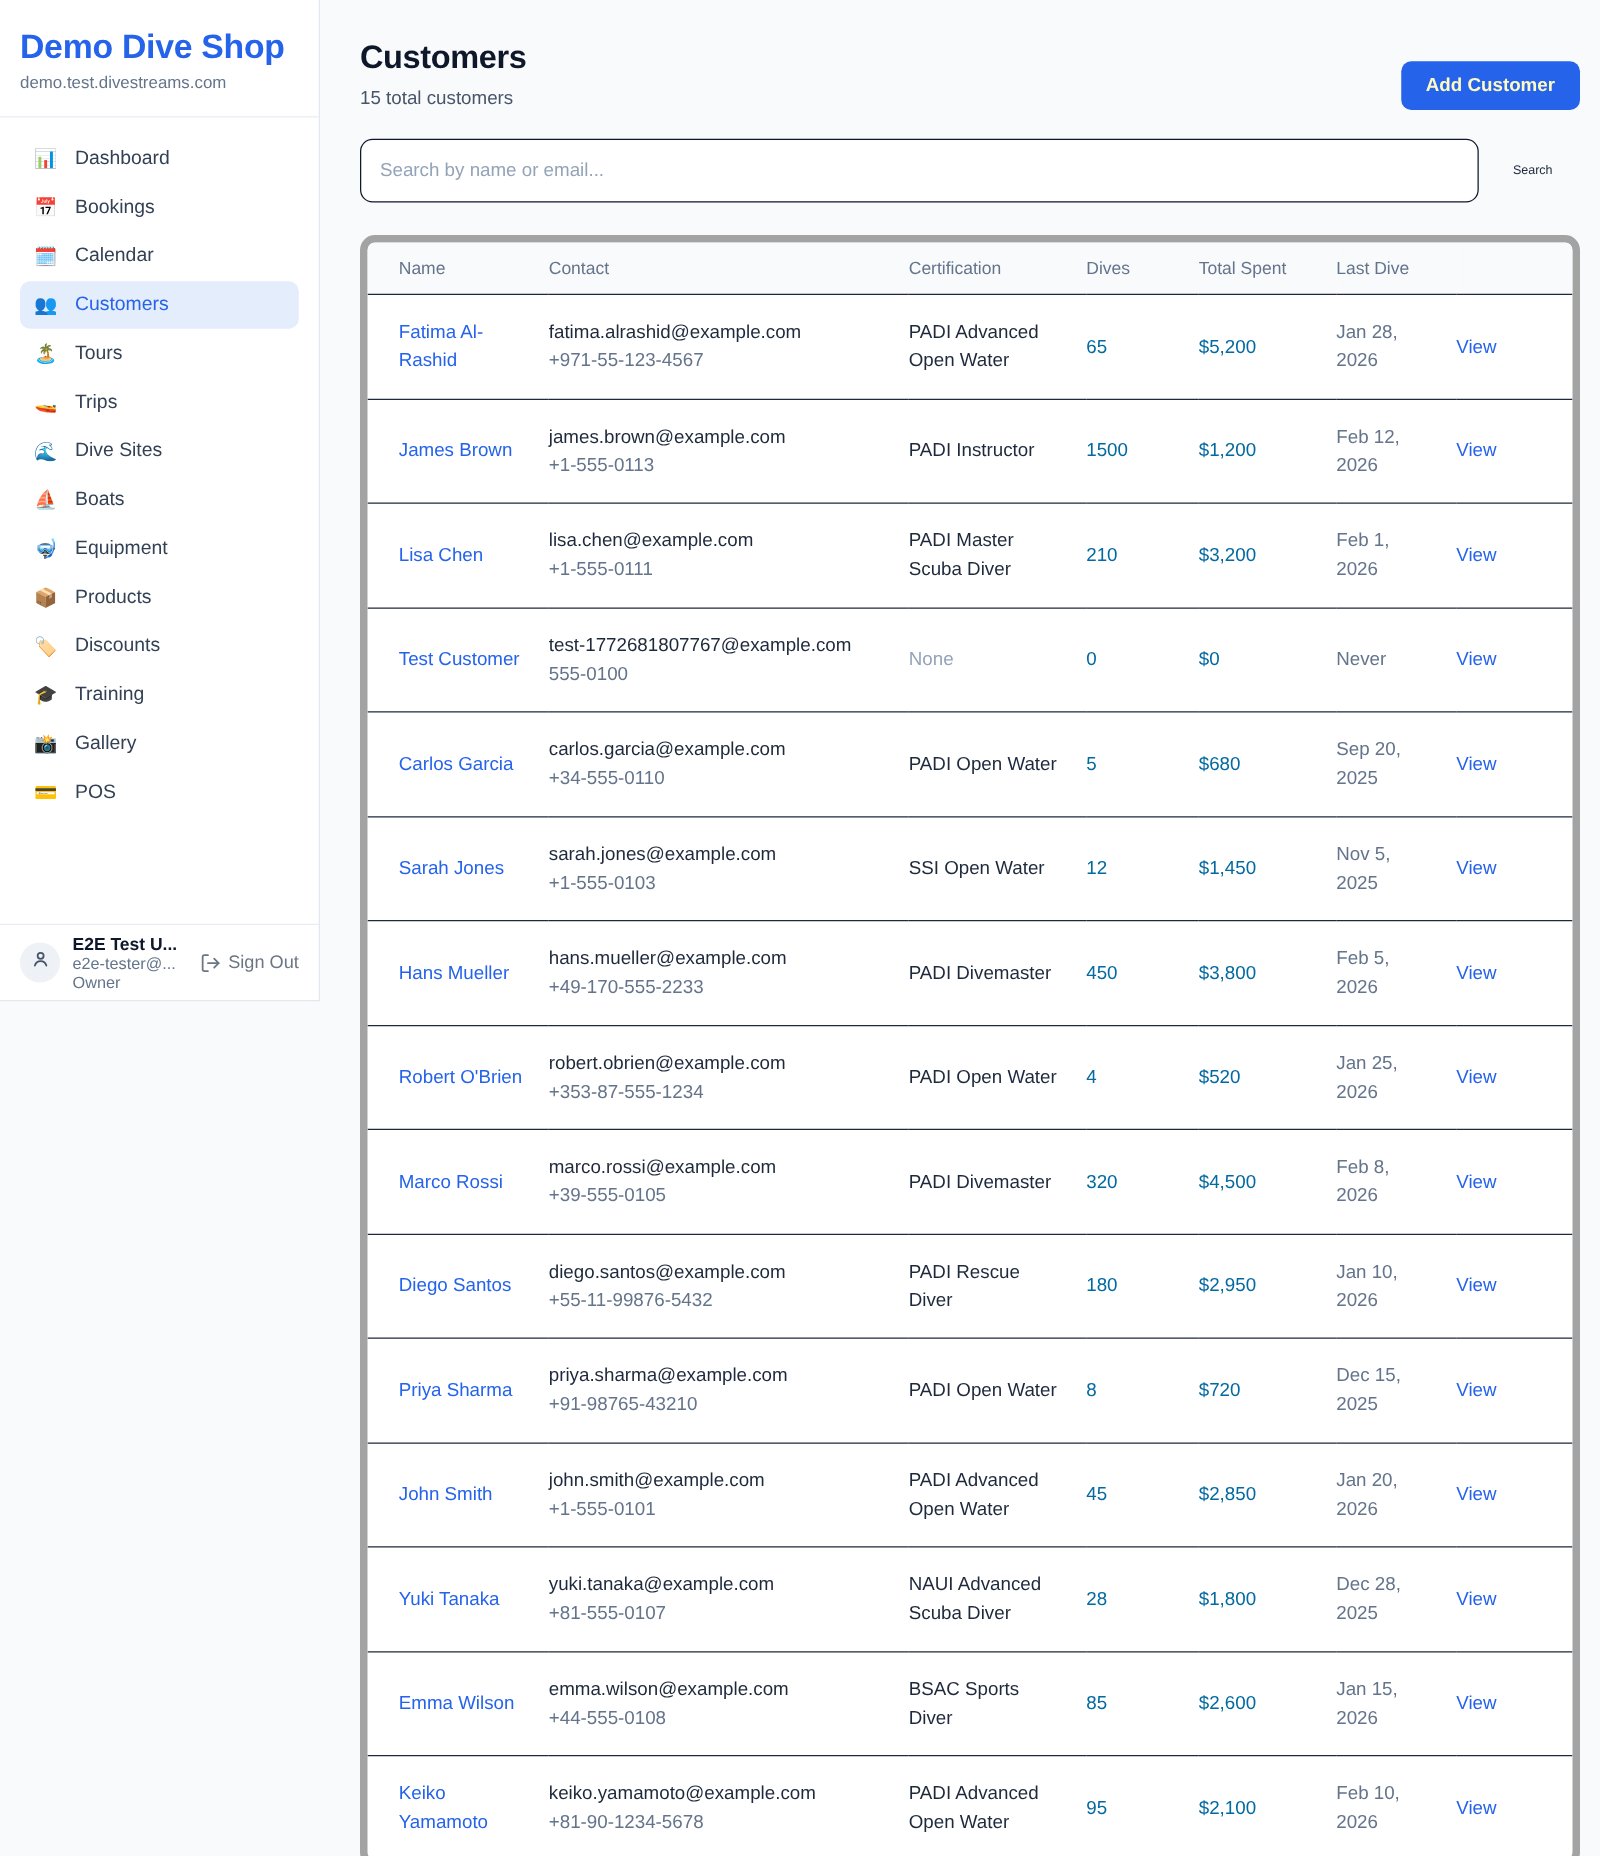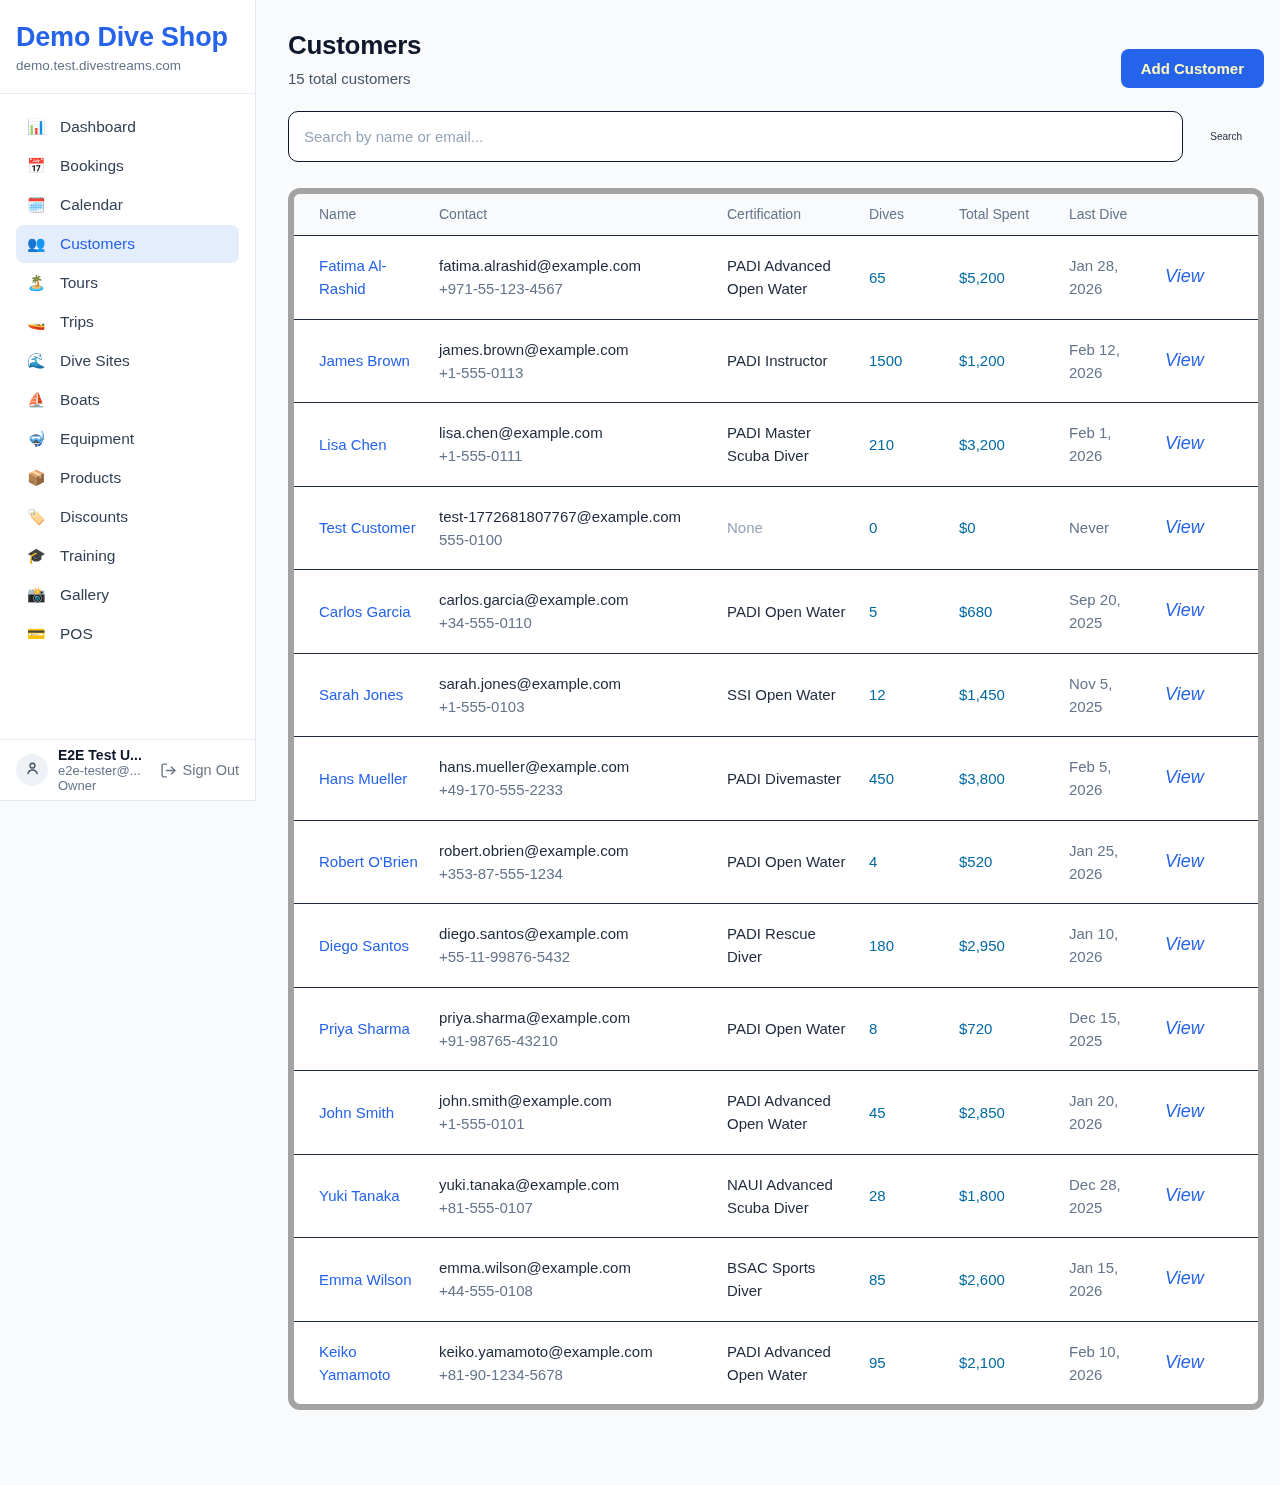--- a/index.html
+++ b/index.html
@@ -57,21 +57,21 @@
   tbody td { padding: 18px 16px 18px 0; font-size: 15px; line-height: 1.55; vertical-align: middle;
              border-bottom: 1px solid #1e293b; }
   tbody tr:last-child td { border-bottom: none; }
   .cell-name a { color: #2563eb; font-weight: 500; text-decoration: none; }
   .cell-email { color: #1e293b; word-wrap: break-word; }
   .cell-phone { color: #64748b; }
   .cell-cert { color: #1e293b; }
   .cell-cert.muted { color: #94a3b8; }
   .cell-dives, .cell-spent { color: #0369a1; }
   .cell-last { color: #64748b; }
-  .view-link { color: #2563eb; text-decoration: none; font-size: 18px; font-style: italic; }
+  .view-link { color: #2563eb; text-decoration: none; font-size: 15px; }
 </style>
 </head>
 <body>
 
 <div class="app">
 
   <aside class="sidebar">
     <div class="sidebar-header">
       <div class="shop-name">Demo Dive Shop</div>
       <div class="shop-domain">demo.test.divestreams.com</div>
@@ -288,20 +288,32 @@
                 <div class="cell-email">robert.obrien@example.com</div>
                 <div class="cell-phone">+353-87-555-1234</div>
               </td>
               <td class="cell-cert">PADI Open Water</td>
               <td class="cell-dives">4</td>
               <td class="cell-spent">$520</td>
               <td class="cell-last">Jan 25, 2026</td>
               <td class="cell-view"><a class="view-link" href="#">View</a></td>
             </tr>
             <tr>
+              <td class="cell-name"><a href="#">Marco Rossi</a></td>
+              <td class="cell-contact">
+                <div class="cell-email">marco.rossi@example.com</div>
+                <div class="cell-phone">+39-555-0105</div>
+              </td>
+              <td class="cell-cert">PADI Divemaster</td>
+              <td class="cell-dives">320</td>
+              <td class="cell-spent">$4,500</td>
+              <td class="cell-last">Feb 8, 2026</td>
+              <td class="cell-view"><a class="view-link" href="#">View</a></td>
+            </tr>
+            <tr>
               <td class="cell-name"><a href="#">Diego Santos</a></td>
               <td class="cell-contact">
                 <div class="cell-email">diego.santos@example.com</div>
                 <div class="cell-phone">+55-11-99876-5432</div>
               </td>
               <td class="cell-cert">PADI Rescue Diver</td>
               <td class="cell-dives">180</td>
               <td class="cell-spent">$2,950</td>
               <td class="cell-last">Jan 10, 2026</td>
               <td class="cell-view"><a class="view-link" href="#">View</a></td>

